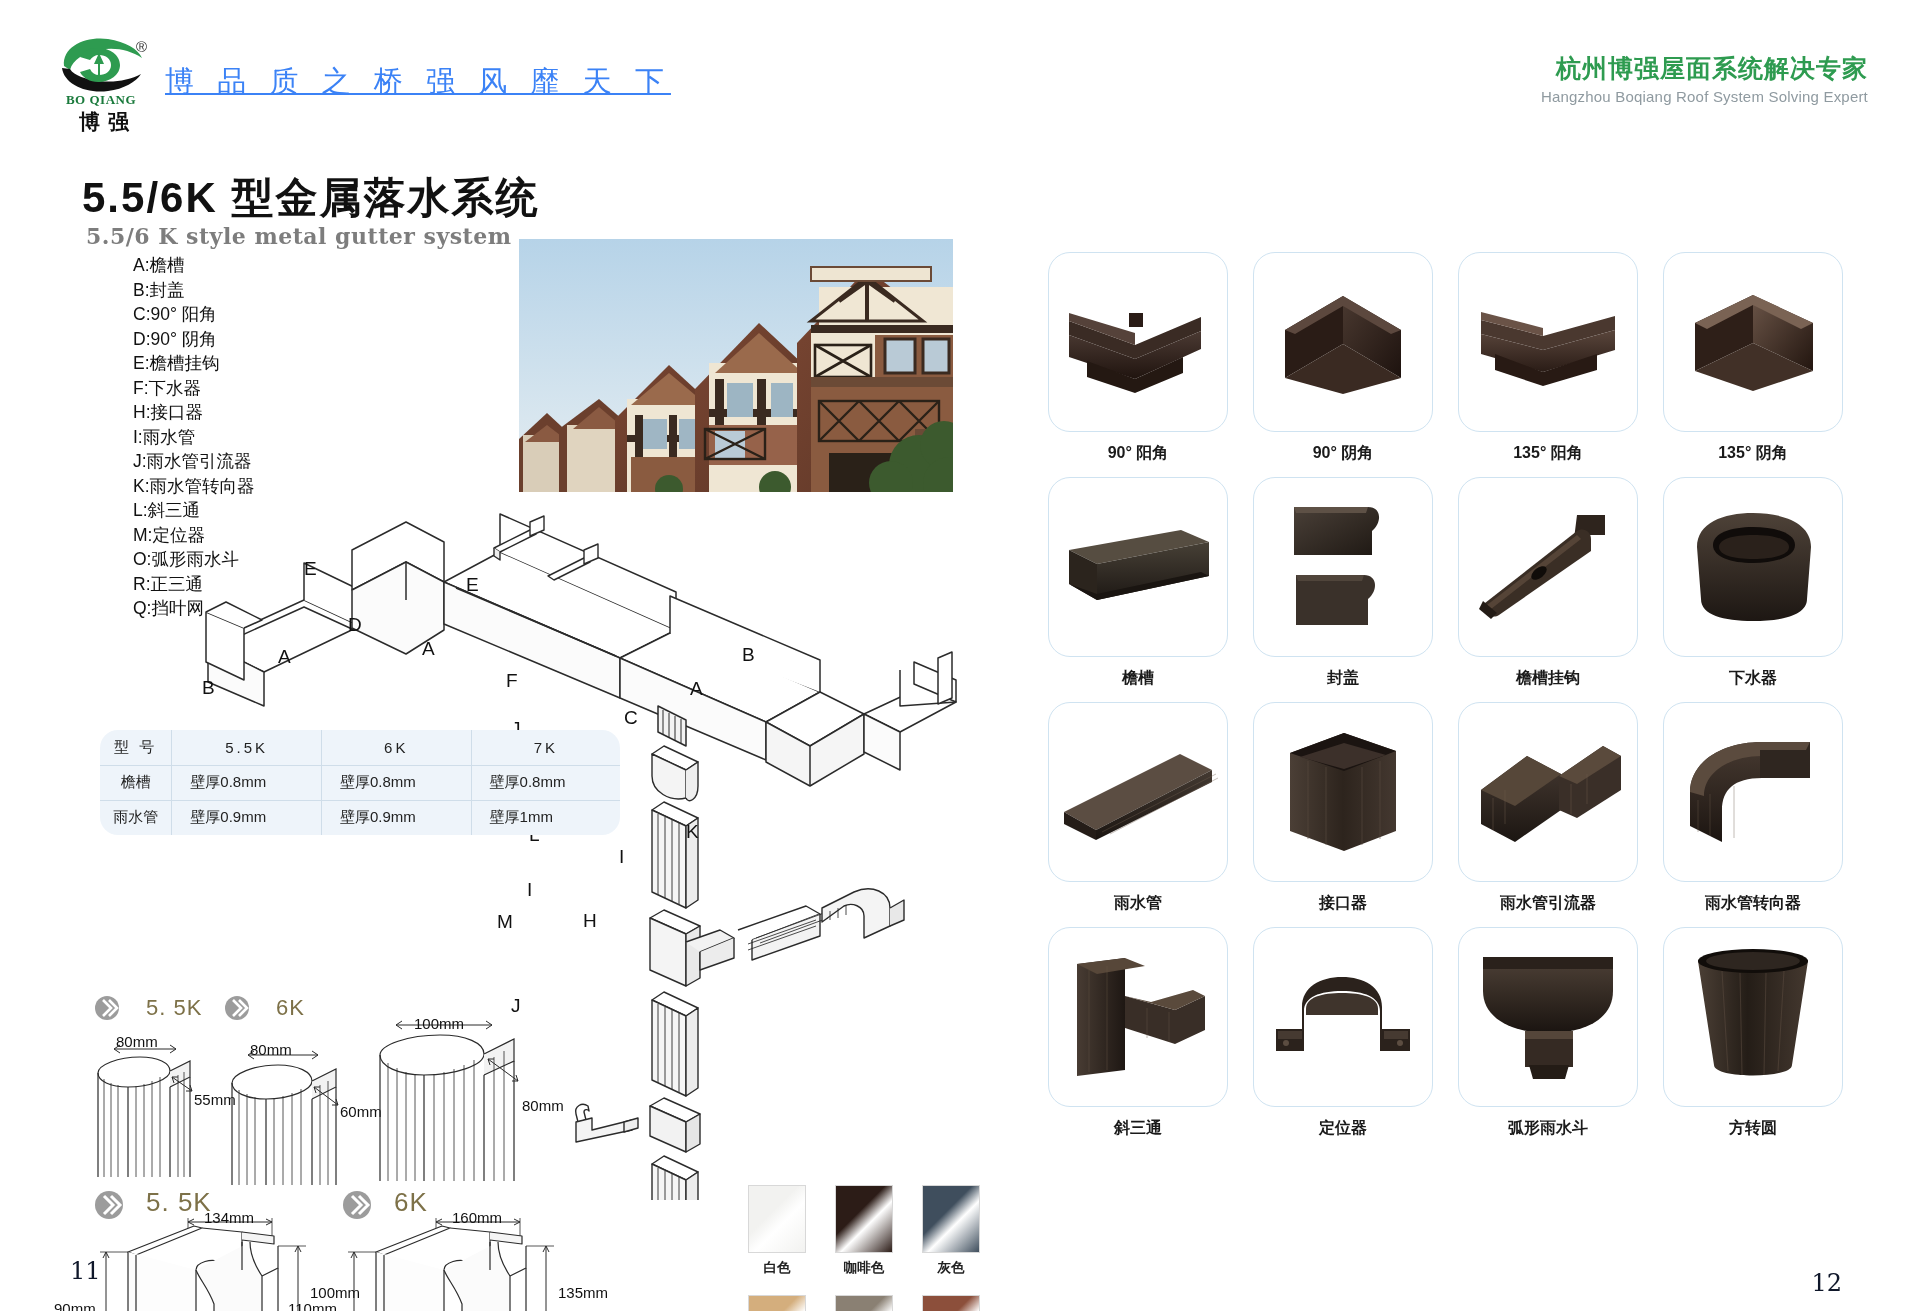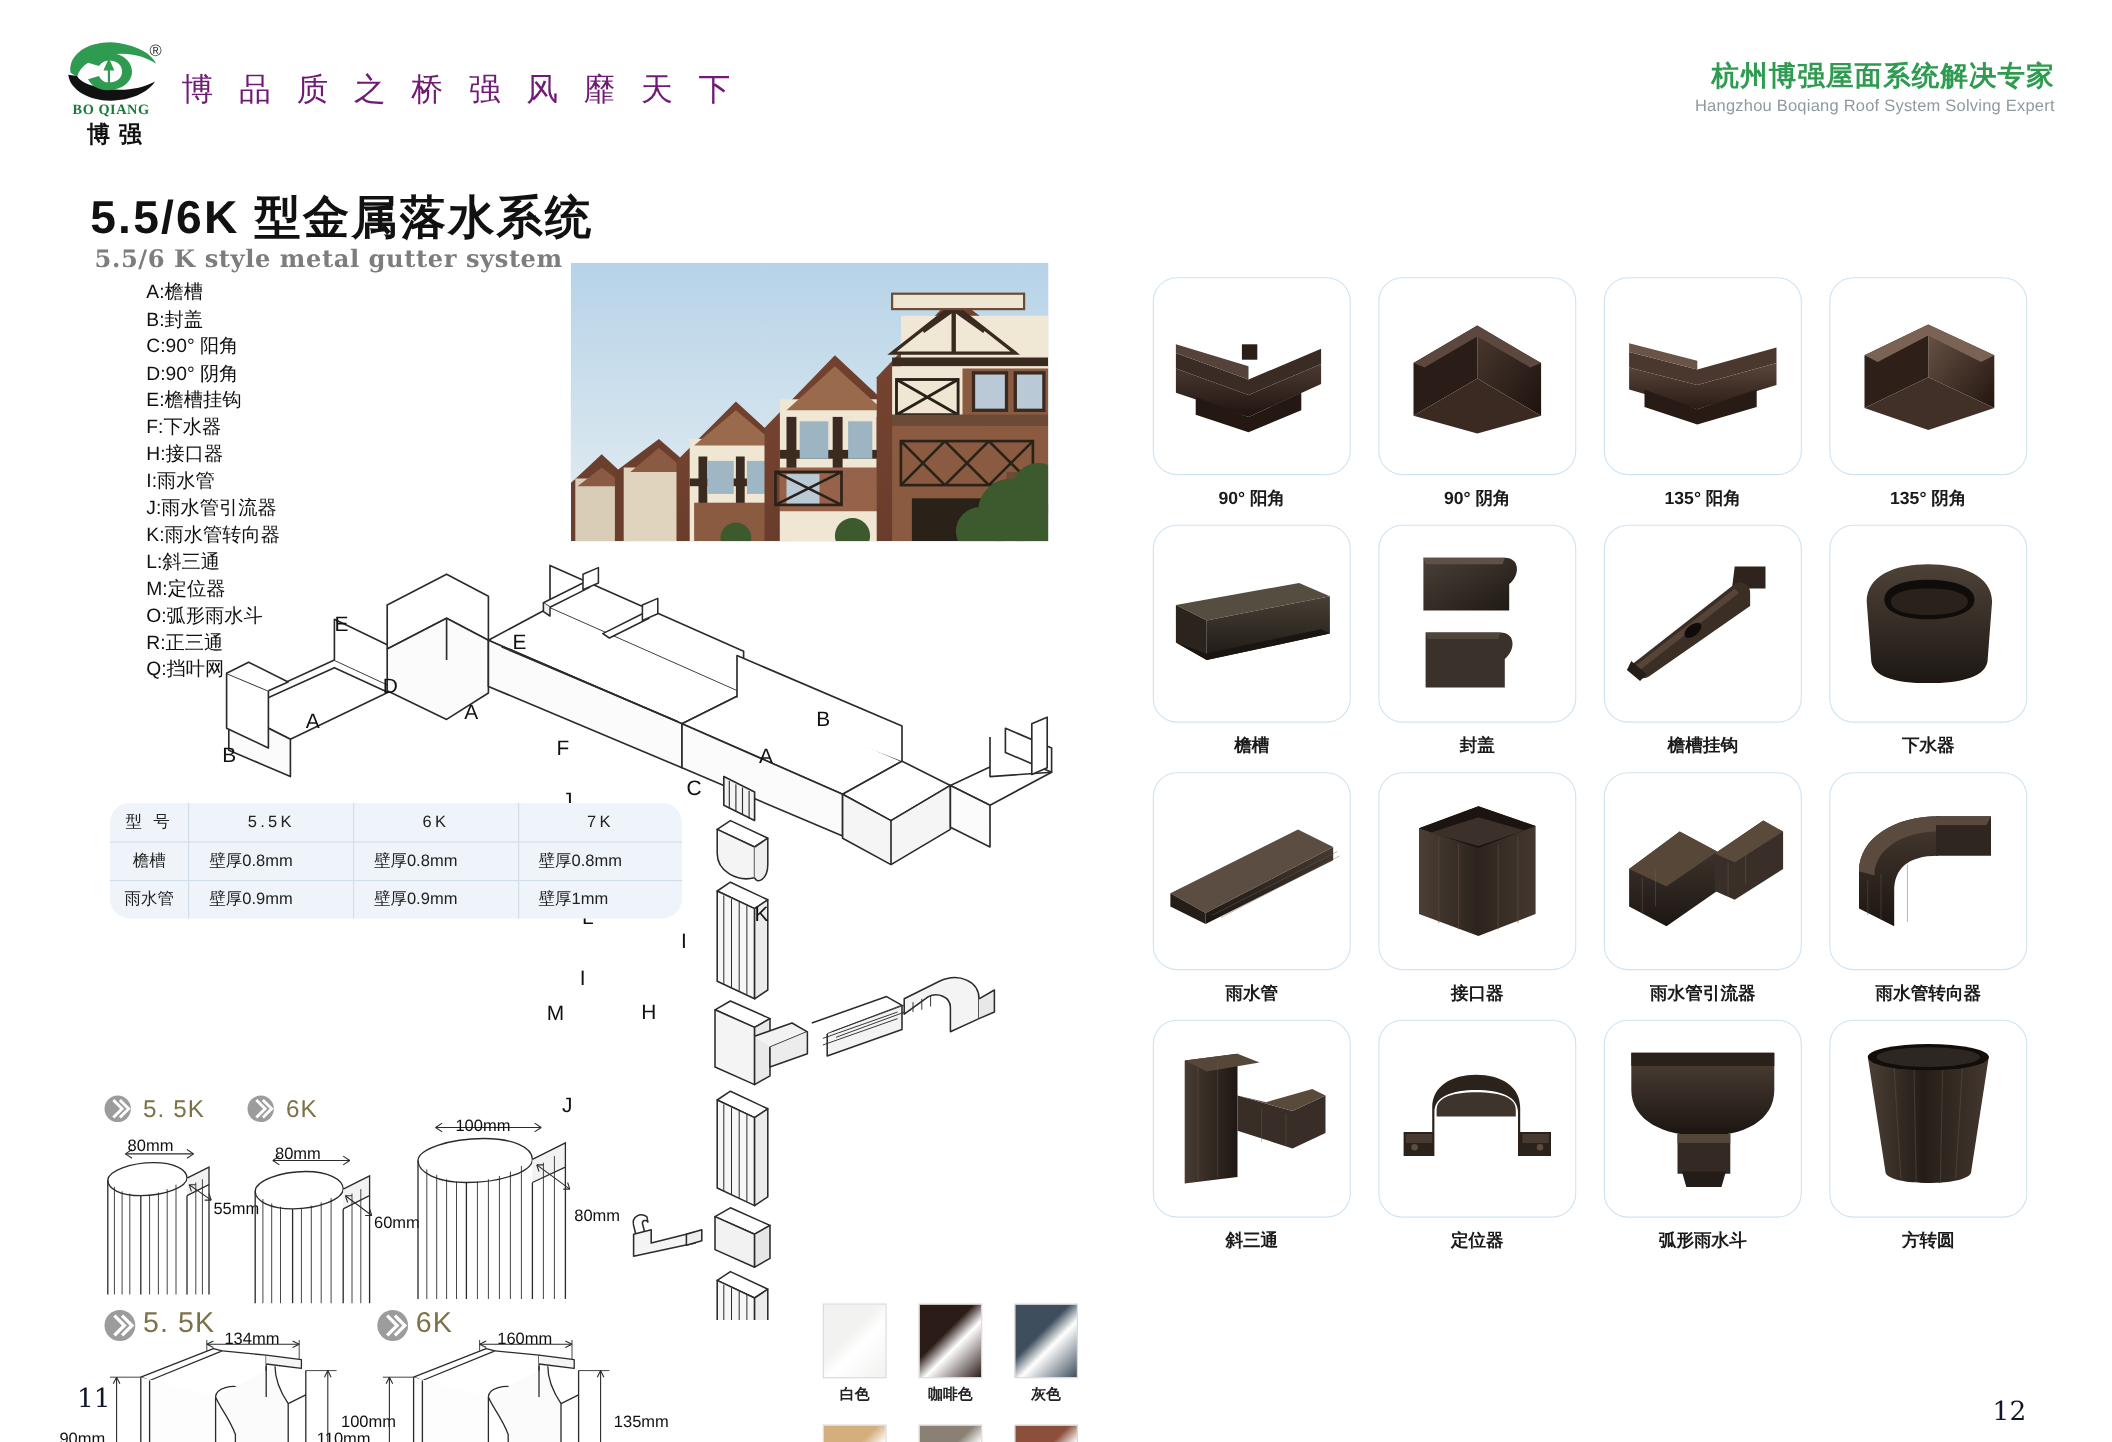--- a/index.html
+++ b/index.html
@@ -22,21 +22,21 @@
     font-family:"Liberation Serif", serif; font-weight:bold; font-size:13px;
     letter-spacing:0.5px; color:#1a7a3c;
   }
   .logo-cn {
     position:absolute; left:0; top:72px; width:92px; text-align:center;
     font-size:21px; font-weight:bold; color:#111; letter-spacing:8px; text-indent:8px;
   }
   .slogan {
     position:absolute; left:165px; top:62px;
     font-family:"DejaVu Serif","Liberation Serif",serif;
-    font-size:29px; color:#701a75; letter-spacing:7px; white-space:nowrap;
+    font-size:29px; color:#3b82f6; letter-spacing:7px; white-space:nowrap;text-decoration:underline;
   }
   .brand-right { position:absolute; right:52px; top:52px; text-align:right; }
   .brand-cn { font-size:25px; font-weight:bold; color:#2e9b50; letter-spacing:1px; }
   .brand-en { font-size:15px; color:#8f9aa0; margin-top:3px; letter-spacing:0.2px; }
 
   
   .left-page { position:absolute; left:0; top:140px; width:960px; height:1171px; }
 
   .title-cn {
     position:absolute; left:82px; top:30px;
@@ -78,21 +78,21 @@
   .spec-table tr:last-child td { border-bottom:none; }
   .spec-table td:last-child { border-right:none;margin-left:16px; }
   .spec-table td.hdr { text-align:center; padding-left:0; letter-spacing:3px; }
   .spec-table td.rowhdr { text-align:center; padding-left:0; }
 
   
   .dim-group { position:absolute; }
   .kbadge { display:flex; align-items:center; }
   .kbadge .chev { position:relative; width:30px; height:30px; }
   .kbadge .kb-label {
-    margin-left:8px; font-size:22px; color:#7d7148;
+    margin-left:24px; font-size:22px; color:#7d7148;
     font-family:"Liberation Sans",sans-serif; letter-spacing:1px;
   }
   .dimtext { font-size:15px; color:#111; position:absolute; white-space:nowrap; }
 
   
   .colors { position:absolute; left:748px; top:1045px; }
   .color-row { display:flex;gap:16px; }
   .color-cell { width:58px; margin-right:13px; }
   .swatch { width:58px; height:68px; border:1px solid #d8d8d8; }
   .swatch-label {

